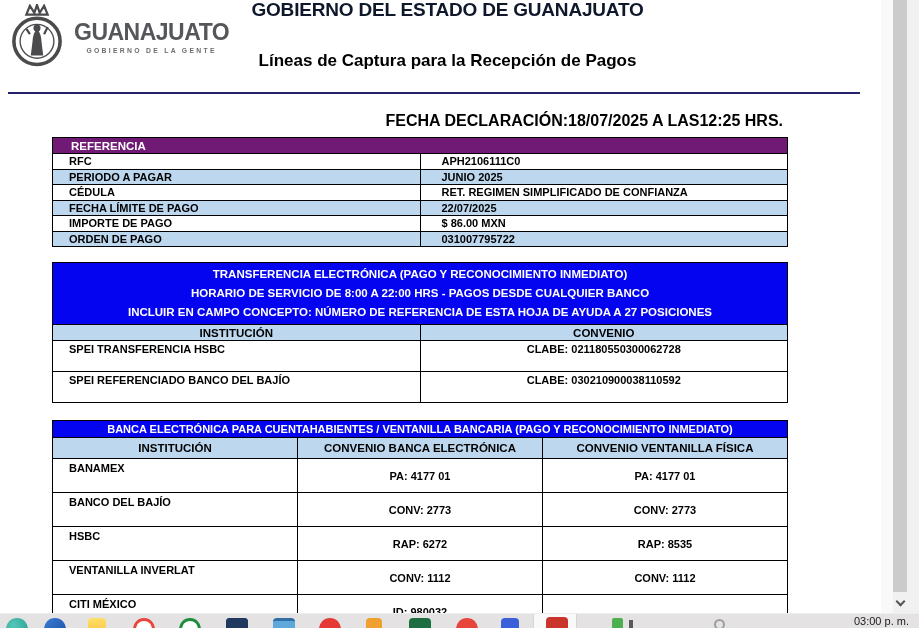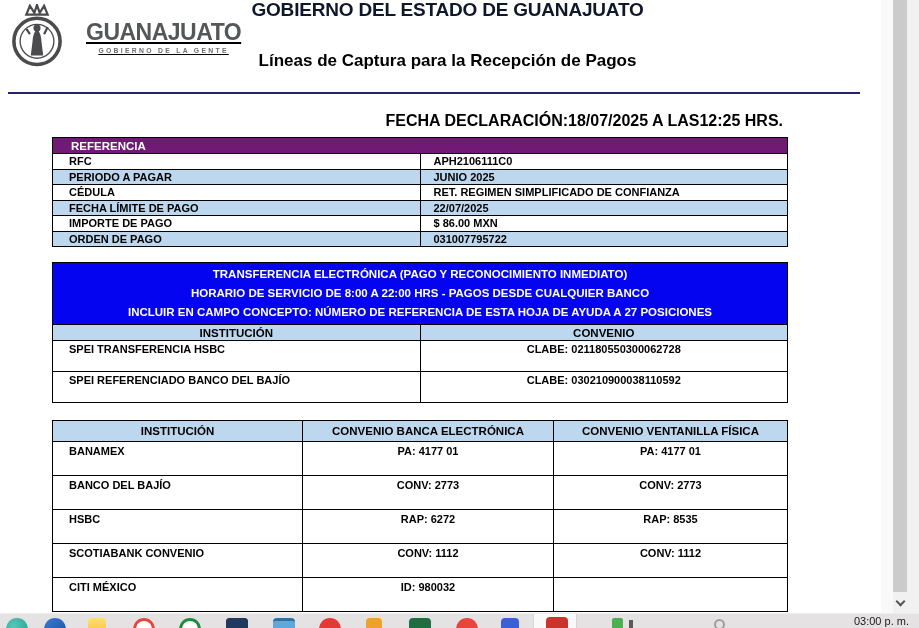--- a/index.html
+++ b/index.html
@@ -6,55 +6,55 @@
   html,body { width:919px; height:628px; overflow:hidden; background:#fff;
               font-family:"Liberation Sans", sans-serif; }
   #screen { position:relative; width:919px; height:628px; background:#fff; overflow:hidden; }
 
   
   .page { position:absolute; left:0; top:0; width:881px; height:613px; background:#fff; }
 
   
   .logo { position:absolute; left:8px; top:4px; display:flex; align-items:center; }
   .logo svg { display:block; }
-  .brand { margin-left:20px;text-decoration:underline; }
+  .brand { margin-left:8px; }
   .brand-name { font-size:23px; font-weight:bold; color:#55565A; letter-spacing:-0.5px; }
   .brand-tag  { font-size:6.8px; font-weight:bold; color:#6B6D70; letter-spacing:2.3px; margin-top:1px; text-align:center; }
 
   .doc-title    { position:absolute; left:7px; top:-1px;  width:881px; text-align:center; font-size:19px; font-weight:bold; color:#0f172a; letter-spacing:-0.2px; }
   .doc-sub1     { position:absolute; left:7px; top:34px; width:881px; text-align:center; font-size:17px; font-weight:bold; color:#000; }
   .doc-sub2     { position:absolute; left:7px; top:51px; width:881px; text-align:center; font-size:17px; font-weight:bold; color:#000; }
   .rule         { position:absolute; left:8px; top:92px; width:852px; height:2px; background:#23226A; }
   .fecha        { position:absolute; top:112px; right:98px; font-size:16px; font-weight:bold; color:#000; }
 
   
   table { border-collapse:collapse; table-layout:fixed; position:absolute; left:52px; width:736px; }
   td { border:1px solid #000; font-size:11px; font-weight:bold; color:#000; overflow:hidden; white-space:nowrap; }
   .blue-head { background:#0504F0; color:#fff; text-align:center; }
   .lt-blue   { background:#BDD7EE; }
 
   
   .t1 { top:137px; }
   .t1 .title-cell { background:#701a75; color:#fff; text-align:left; padding-left:18px; font-size:11.5px; height:16px; }
   .t1 td.lbl { padding-left:16px; height:15.5px; }
-  .t1 td.val { padding-left:13px; }
+  .t1 td.val { padding-left:21px; }
 
   
   .t2 { top:262px; }
   .t2 .hdr { height:60px; padding:2px 0; font-size:11.5px; line-height:19px; }
   .t2 .colh { text-align:center; height:16px; background:#BDD7EE; font-size:11.5px; }
   .t2 td.inst { padding:2px 0 0 16px; height:31px; vertical-align:top; }
   .t2 td.conv { padding-top:2px; text-align:center; vertical-align:top; }
 
   
   .t3 { top:420px; }
   .t3 .hdr { height:17px; font-size:11px; }
   .t3 .colh { text-align:center; height:21px; background:#BDD7EE; font-size:11.5px; }
   .t3 td.inst { padding:3px 0 0 16px; height:34px; vertical-align:top;margin-left:44px; }
-  .t3 td.conv { padding-top:3px; text-align:center; vertical-align:top; }
+  .t3 td.conv { padding-top:11px; text-align:center; vertical-align:top; }
 
   
   .gutter    { position:absolute; left:881px; top:0; width:12px; height:613px; background:#F9F9F9; }
   .sb-track  { position:absolute; left:893px; top:0; width:26px; height:613px; background:#F1F1F1; }
   .sb-thumb  { position:absolute; left:893px; top:0; width:14px; height:592px; background:#CBCBCB; }
   .sb-btn    { position:absolute; left:893px; top:592px; width:14px; height:21px; background:#F1F1F1;
                display:flex; align-items:center; justify-content:center; }
   .sb-chevron { width:7px; height:7px; border-right:2px solid #555; border-bottom:2px solid #555;
                 transform:rotate(45deg); margin-top:-3px; }
 
@@ -150,20 +150,23 @@
       </tr>
       <tr>
         <td class="inst">SPEI REFERENCIADO BANCO DEL BAJÍO</td>
         <td class="conv">CLABE: 030210900038110592</td>
       </tr>
     </tbody>
       </table>
 
     <table class="t3">
       <tbody>
+          <tr>
+        <td class="blue-head hdr" colspan="3">BANCA ELECTRÓNICA PARA CUENTAHABIENTES / VENTANILLA BANCARIA (PAGO Y RECONOCIMIENTO INMEDIATO)</td>
+      </tr>
       <tr>
         <td class="colh" style="width:250px">INSTITUCIÓN</td>
         <td class="colh" style="width:251px">CONVENIO BANCA ELECTRÓNICA</td>
         <td class="colh">CONVENIO VENTANILLA FÍSICA</td>
       </tr>
       <tr>
         <td class="inst">BANAMEX</td>
         <td class="conv">PA: 4177 01</td>
         <td class="conv">PA: 4177 01</td>
       </tr>
@@ -171,21 +174,21 @@
         <td class="inst">BANCO DEL BAJÍO</td>
         <td class="conv">CONV: 2773</td>
         <td class="conv">CONV: 2773</td>
       </tr>
       <tr>
         <td class="inst">HSBC</td>
         <td class="conv">RAP: 6272</td>
         <td class="conv">RAP: 8535</td>
       </tr>
       <tr>
-        <td class="inst">SCOTIABANK CONVENIO</td>
+        <td class="inst">VENTANILLA INVERLAT</td>
         <td class="conv">CONV: 1112</td>
         <td class="conv">CONV: 1112</td>
       </tr>
       <tr>
         <td class="inst">CITI MÉXICO</td>
         <td class="conv">ID: 980032</td>
         <td class="conv"></td>
       </tr>
     </tbody>
       </table>

